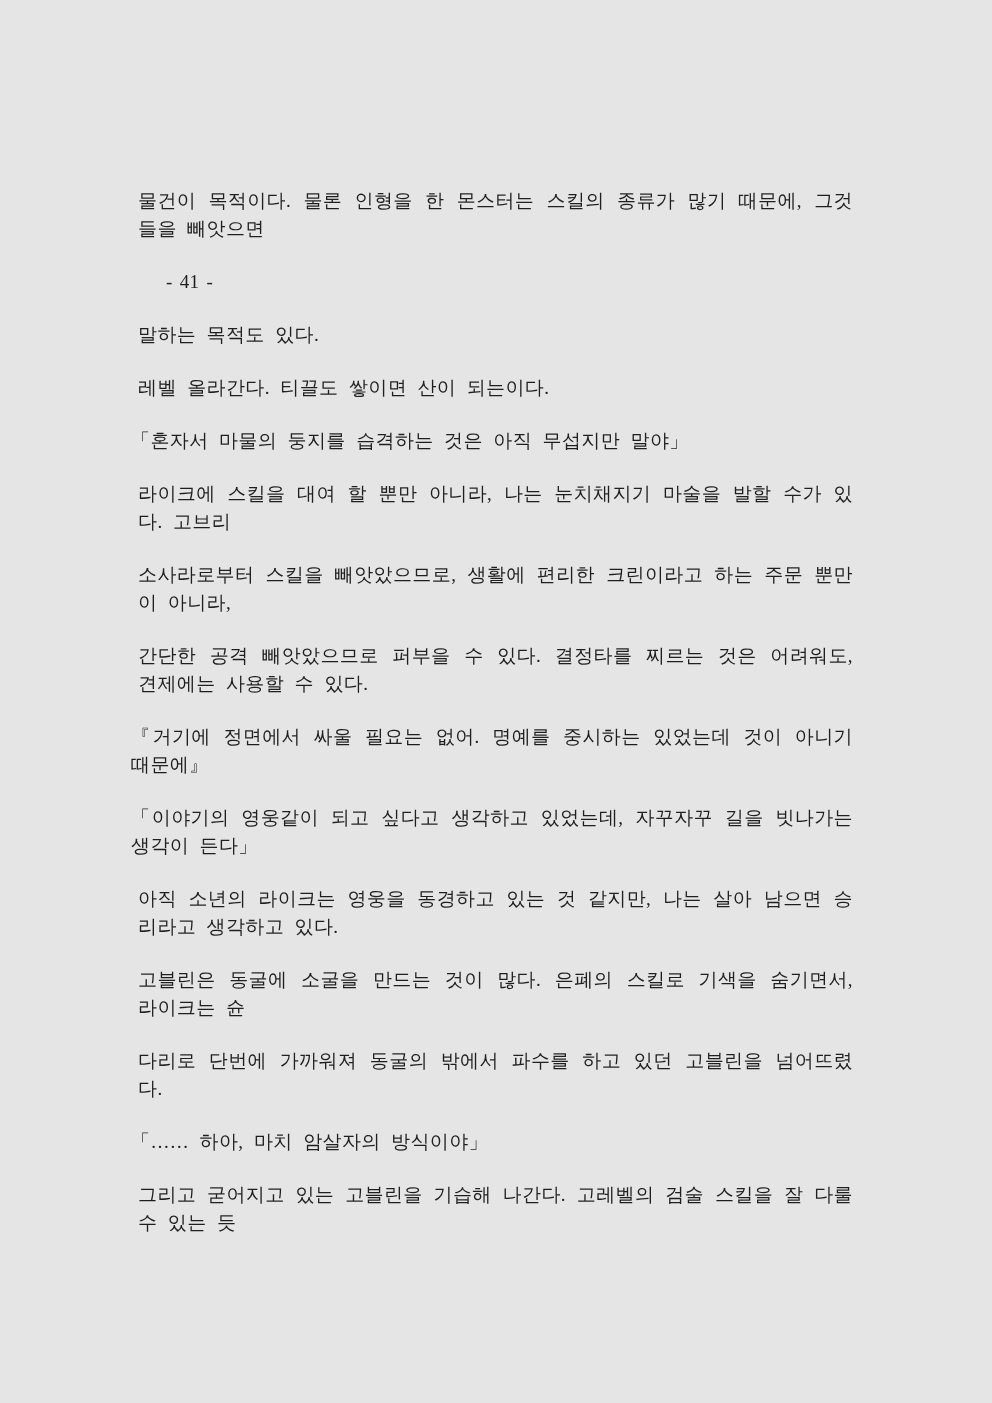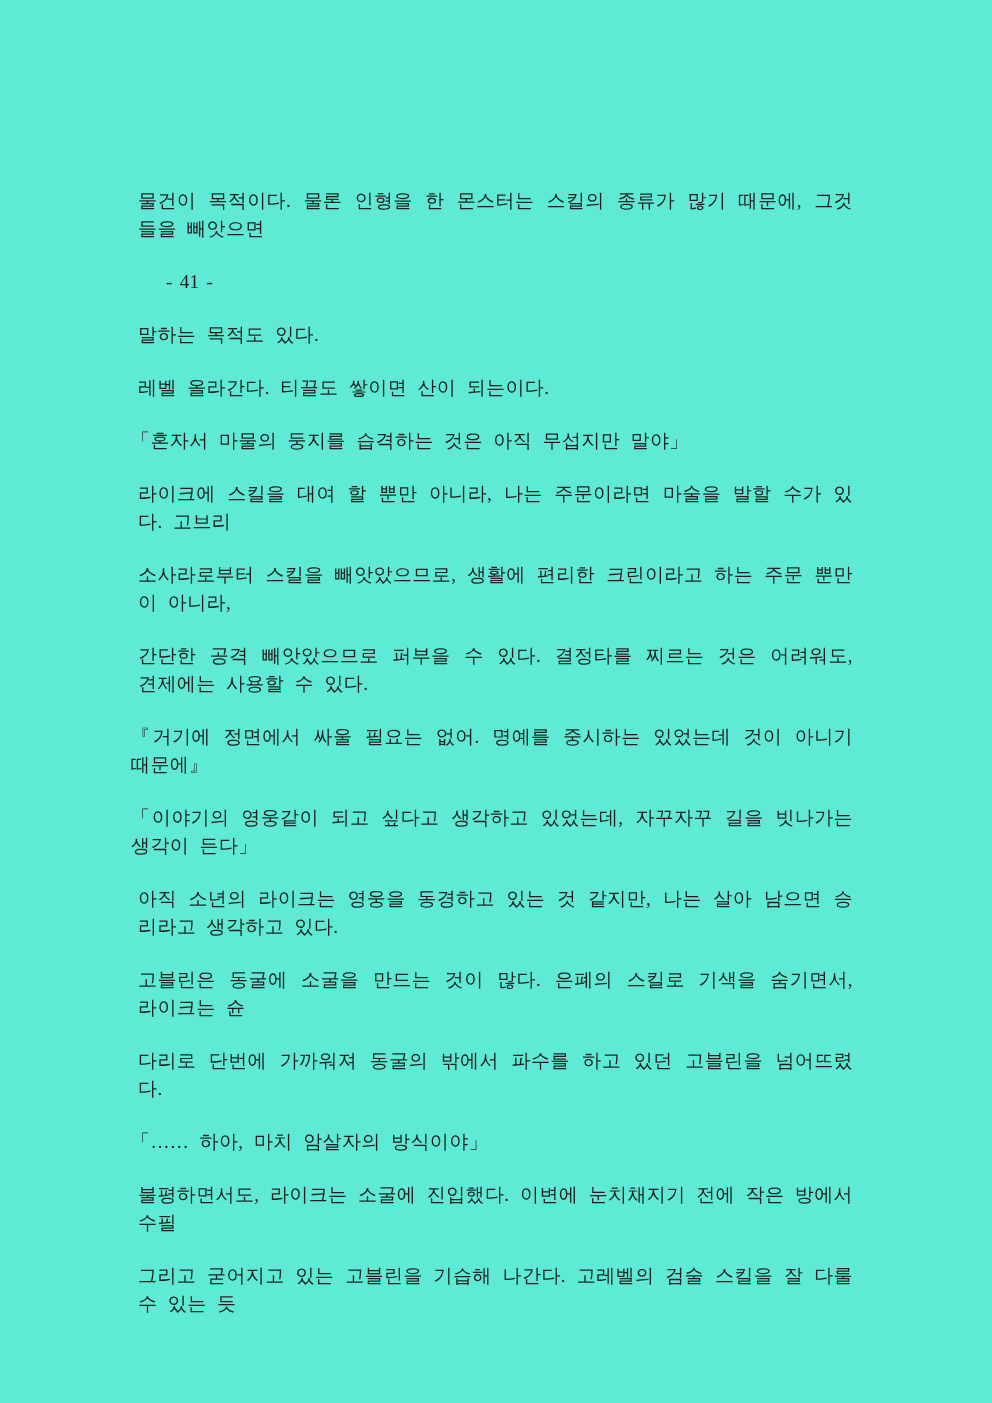--- a/index.html
+++ b/index.html
@@ -10,21 +10,21 @@
   body {
     width: 992px;
     height: 1403px;
     overflow: hidden;
     font-family: "Liberation Serif", "DejaVu Serif", serif;
   }
   .page {
     box-sizing: border-box;
     width: 992px;
     height: 1403px;
-    background: #5eead4;
+    background: #e5e5e5;
     padding: 187px 82px 0 138px;
   }
   .text-block {
     width: 715px;
   }
   .para {
     margin: 0 0 25px 0;
     font-size: 19px;
     line-height: 28px;
     color: #1f1f1f;
@@ -45,25 +45,24 @@
 </head>
 <body>
 
 <div class="page">
   <div class="text-block" id="paragraph-container">
       <p class="para">물건이 목적이다. 물론 인형을 한 몬스터는 스킬의 종류가 많기 때문에, 그것들을 빼앗으면</p>
       <p class="para page-number">- 41 -</p>
       <p class="para">말하는 목적도 있다.</p>
       <p class="para">레벨 올라간다. 티끌도 쌓이면 산이 되는이다.</p>
       <p class="para dialogue">「혼자서 마물의 둥지를 습격하는 것은 아직 무섭지만 말야」</p>
-      <p class="para">라이크에 스킬을 대여 할 뿐만 아니라, 나는 주문이라면 마술을 발할 수가 있다. 고브리</p>
+      <p class="para">라이크에 스킬을 대여 할 뿐만 아니라, 나는 눈치채지기 마술을 발할 수가 있다. 고브리</p>
       <p class="para">소사라로부터 스킬을 빼앗았으므로, 생활에 편리한 크린이라고 하는 주문 뿐만이 아니라,</p>
       <p class="para">간단한 공격 빼앗았으므로 퍼부을 수 있다. 결정타를 찌르는 것은 어려워도, 견제에는 사용할 수 있다.</p>
       <p class="para dialogue">『거기에 정면에서 싸울 필요는 없어. 명예를 중시하는 있었는데 것이 아니기 때문에』</p>
       <p class="para dialogue">「이야기의 영웅같이 되고 싶다고 생각하고 있었는데, 자꾸자꾸 길을 빗나가는 생각이 든다」</p>
       <p class="para">아직 소년의 라이크는 영웅을 동경하고 있는 것 같지만, 나는 살아 남으면 승리라고 생각하고 있다.</p>
       <p class="para">고블린은 동굴에 소굴을 만드는 것이 많다. 은폐의 스킬로 기색을 숨기면서, 라이크는 슌</p>
       <p class="para">다리로 단번에 가까워져 동굴의 밖에서 파수를 하고 있던 고블린을 넘어뜨렸다.</p>
       <p class="para dialogue">「…… 하아, 마치 암살자의 방식이야」</p>
-      <p class="para">불평하면서도, 라이크는 소굴에 진입했다. 이변에 눈치채지기 전에 작은 방에서 수필</p>
       <p class="para">그리고 굳어지고 있는 고블린을 기습해 나간다. 고레벨의 검술 스킬을 잘 다룰 수 있는 듯</p>
     </div>
 </div>
 
 </body></html>

